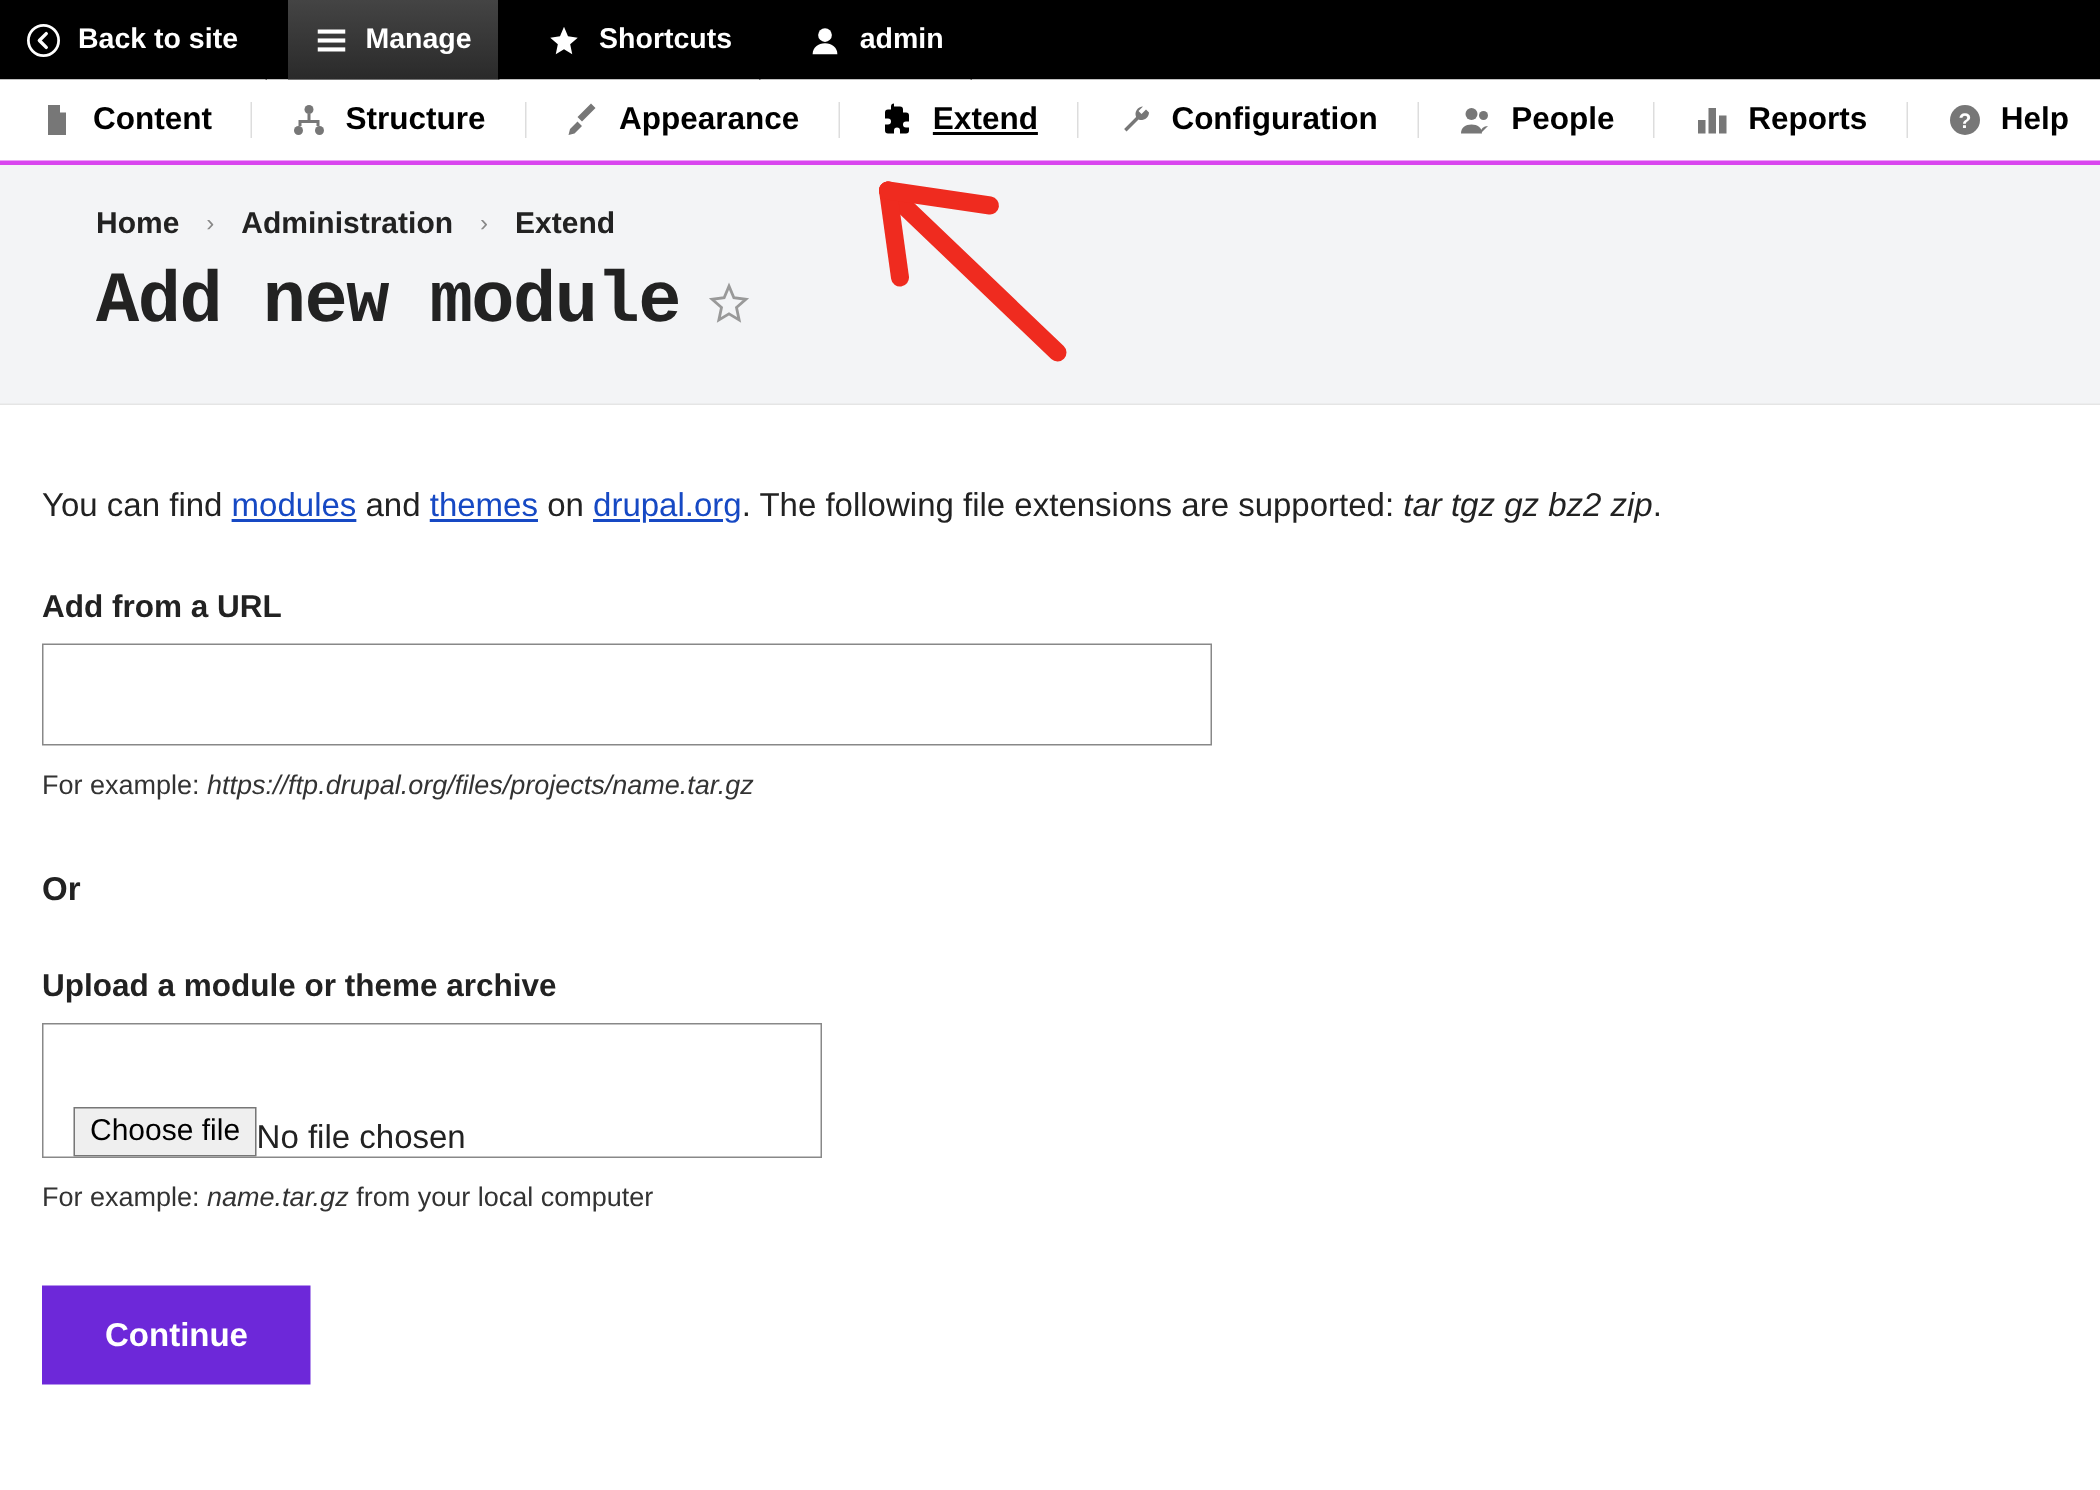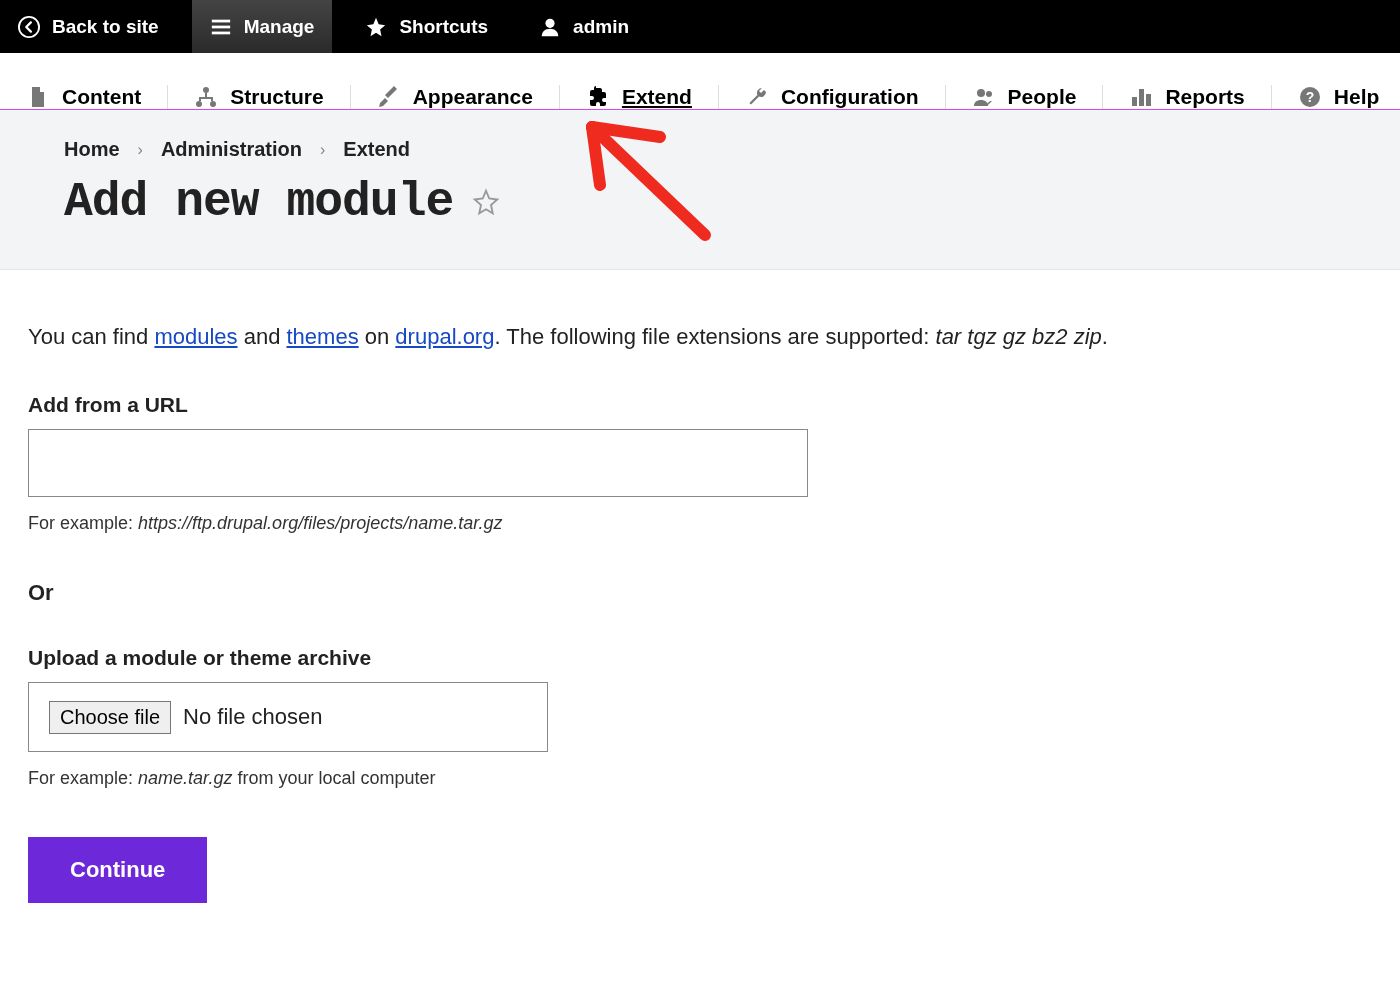--- a/index.html
+++ b/index.html
@@ -5,21 +5,21 @@
 * { margin: 0; padding: 0; box-sizing: border-box; }
 body { font-family: -apple-system, BlinkMacSystemFont, "Segoe UI", Helvetica, Arial, sans-serif; font-size: 16px; color: #222; background: #fff; }
 
 
 .toolbar { background: #000; height: 53px; display: flex; align-items: stretch; gap: 14px; }
 .toolbar-item { display: flex; align-items: center; gap: 12px; padding: 0 18px; color: #fff; font-weight: 700; font-size: 19px; border-right: 1px solid #000; cursor: pointer; }
 .toolbar-item.active { background: #333; background: linear-gradient(#444,#2a2a2a); }
 .toolbar-item svg, .toolbar-item .glyph { width: 22px; height: 22px; }
 
 
-.adminbar { background: #fff; height: 57px; display: flex; align-items: flex-end; border-bottom: 1px solid #d946ef; }
+.adminbar { background: #fff; height: 57px; display: flex; align-items: center; border-bottom: 3px solid #d946ef; }
 .adminbar-item { display: flex; align-items: center; gap: 12px; padding: 0 26px; font-size: 21px; font-weight: 600; color: #000; border-right: 1px solid #ddd; cursor: pointer; }
 .adminbar-item.active span { text-decoration: underline; font-weight: 800; }
 .adminbar-item svg { width: 24px; height: 24px; fill: #777; }
 .adminbar-item.active svg { fill: #000; }
 
 
 .header-region { background: #f3f4f6; padding: 28px 64px 40px; border-bottom: 1px solid #e5e5e5; position: relative; }
 .breadcrumb { display: flex; align-items: center; gap: 18px; font-size: 20px; font-weight: 700; color: #222; }
 .breadcrumb .sep { font-weight: 400; color: #888; font-size: 16px; }
 .page-title-row { display: flex; align-items: center; gap: 18px; margin-top: 14px; font-family: Liberation Mono, monospace; }
@@ -35,21 +35,21 @@
 .intro a { color: #1649c4; text-decoration: underline; }
 .intro .ext { font-style: italic; }
 
 .form-label { font-size: 21px; font-weight: 700; margin-bottom: 12px; display: block; }
 .url-input { width: 780px; height: 68px; border: 1px solid #888; font-size: 20px; padding: 0 12px; }
 .help-text { font-size: 18px; color: #333; margin-top: 16px; }
 .help-text .eg { font-style: italic; }
 
 .or { font-size: 22px; font-weight: 800; margin: 46px 0 40px; }
 
-.file-wrap { width: 520px; height: 70px; border: 1px solid #888; display: flex; align-items: center; padding: 0 20px; gap: 12px; }
+.file-wrap { width: 520px; height: 90px; border: 1px solid #888; display: flex; align-items: flex-end; padding: 0 20px; }
 .choose-btn { font-size: 20px; background: #efefef; border: 1px solid #777; padding: 4px 10px; cursor: pointer; }
 .no-file { font-size: 22px; }
 
 .continue-btn { margin-top: 48px; background: #6d28d9; color: #fff; font-size: 22px; font-weight: 700; padding: 20px 42px; border: none; cursor: pointer; }
 </style>
 </head>
 <body>
 
 <div class="toolbar">
   <div class="toolbar-item">

